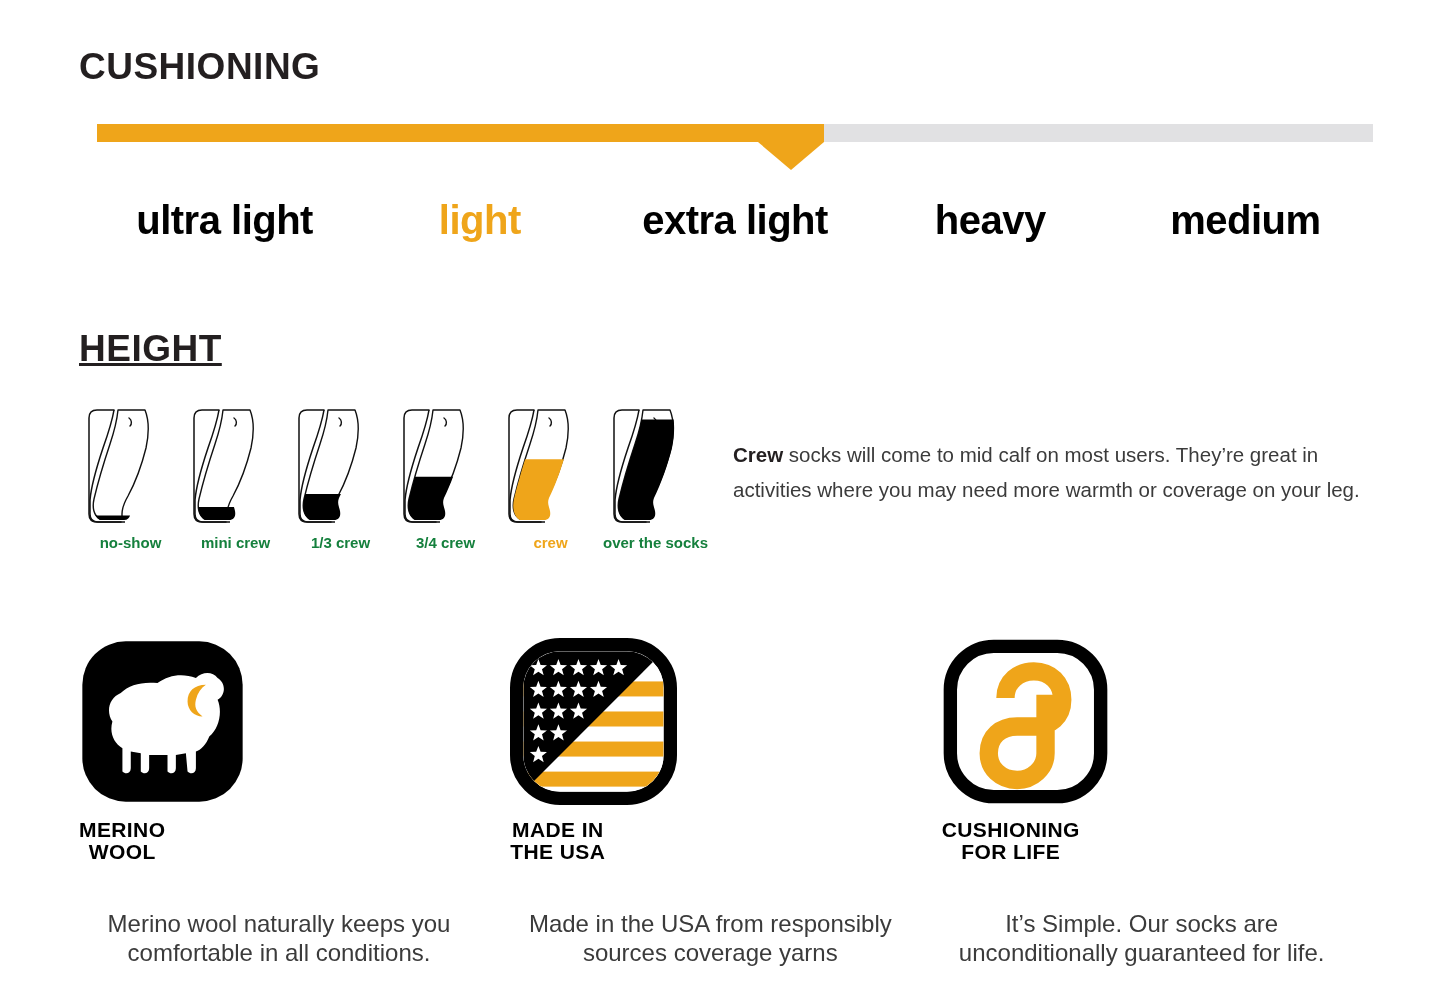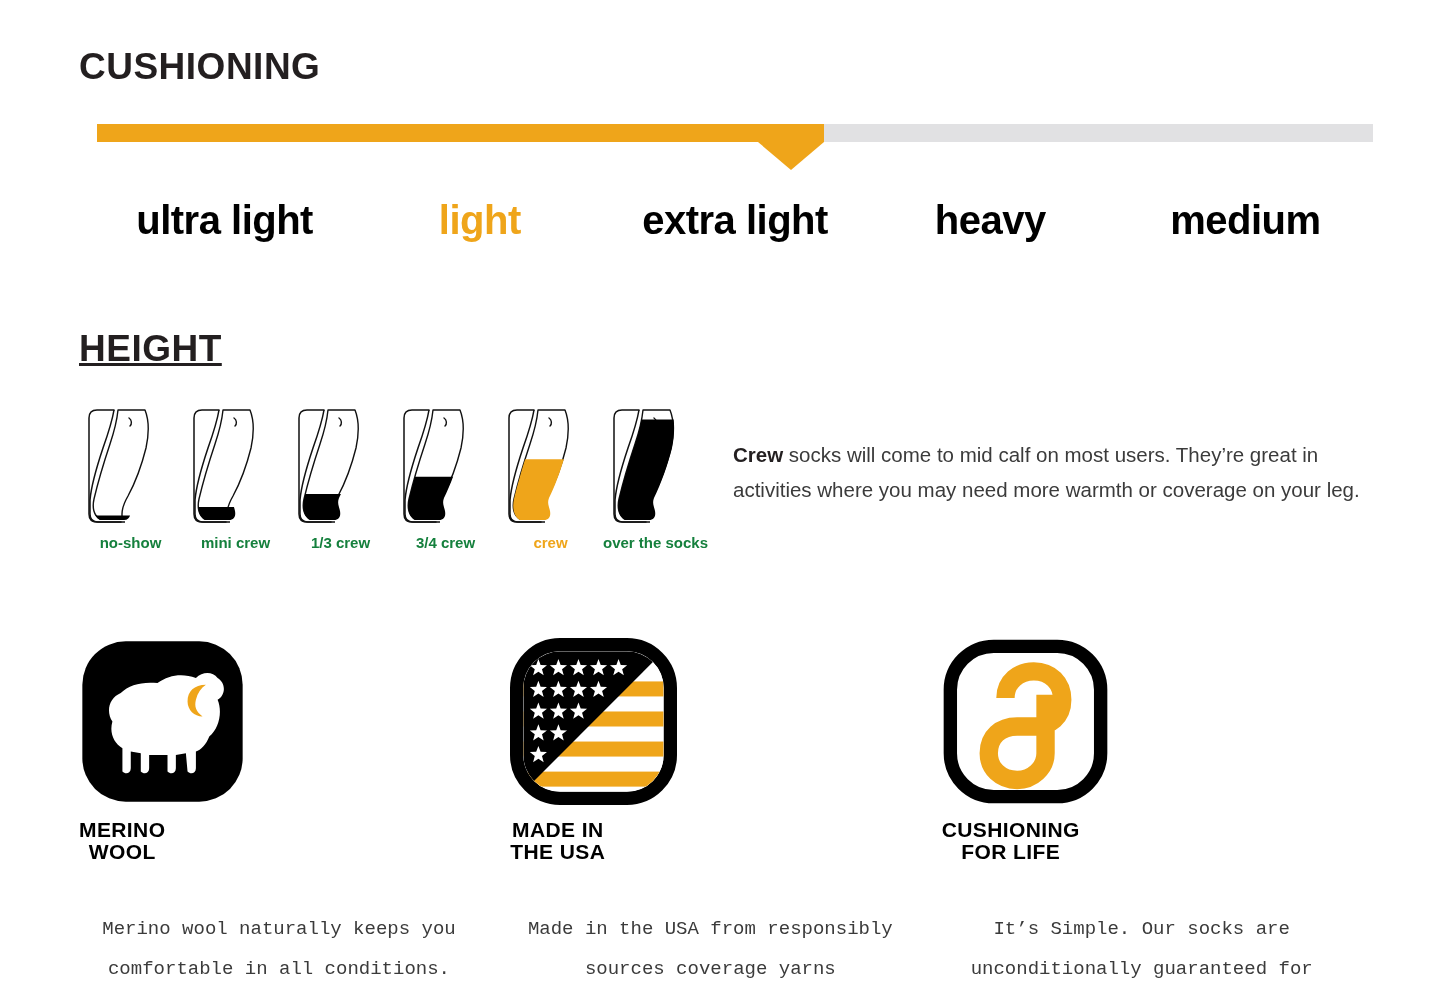--- a/index.html
+++ b/index.html
@@ -101,23 +101,23 @@
     font-size:21px;
     line-height:22px;
     letter-spacing:0.4px;
     color:#000;
     text-align:center;
     white-space:pre-line;
   }
   .badge-desc {
     margin-top:46px;
     width:400px;
-    font-family:Liberation Mono, monospace;
-    font-size:19px;
-    line-height:40px;
+    font-family:Liberation Sans, sans-serif;
+    font-size:24px;
+    line-height:29px;
     color:#3b3b3b;
     text-align:center;
   }
 </style>
 </head>
 <body>
 
 <div class="page">
 
   <div class="section-title" id="cushioning-title">CUSHIONING</div>

